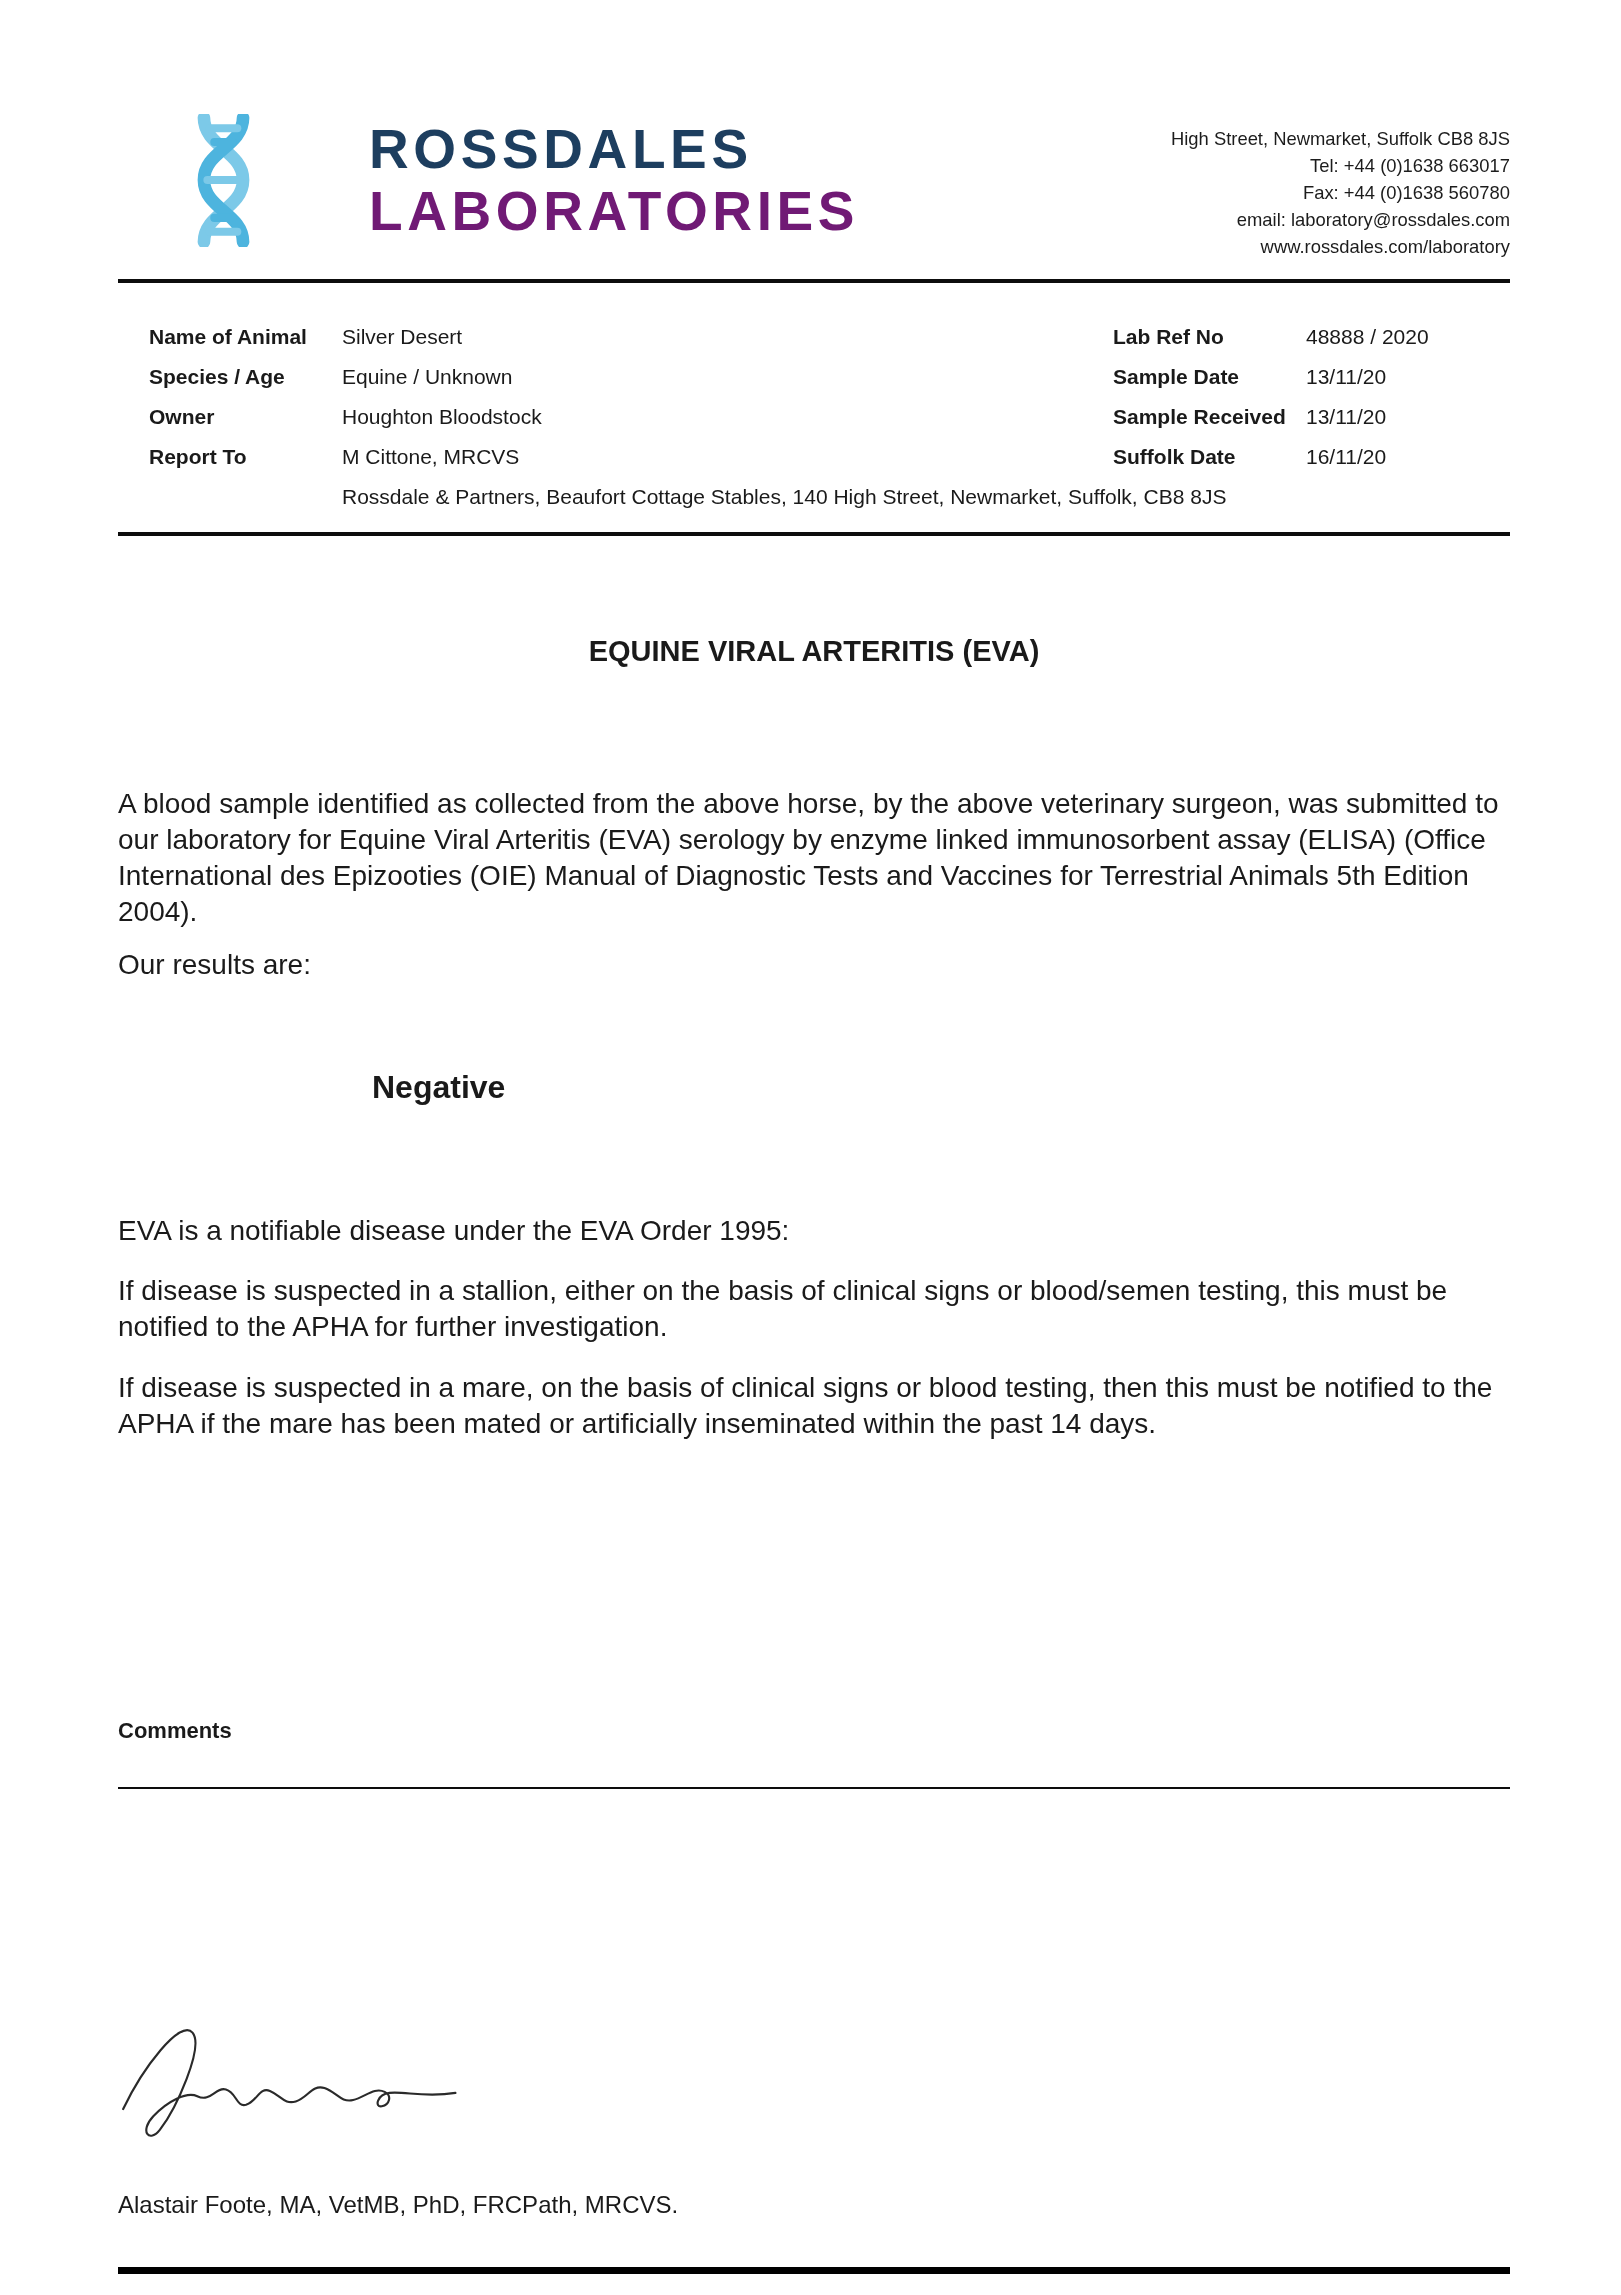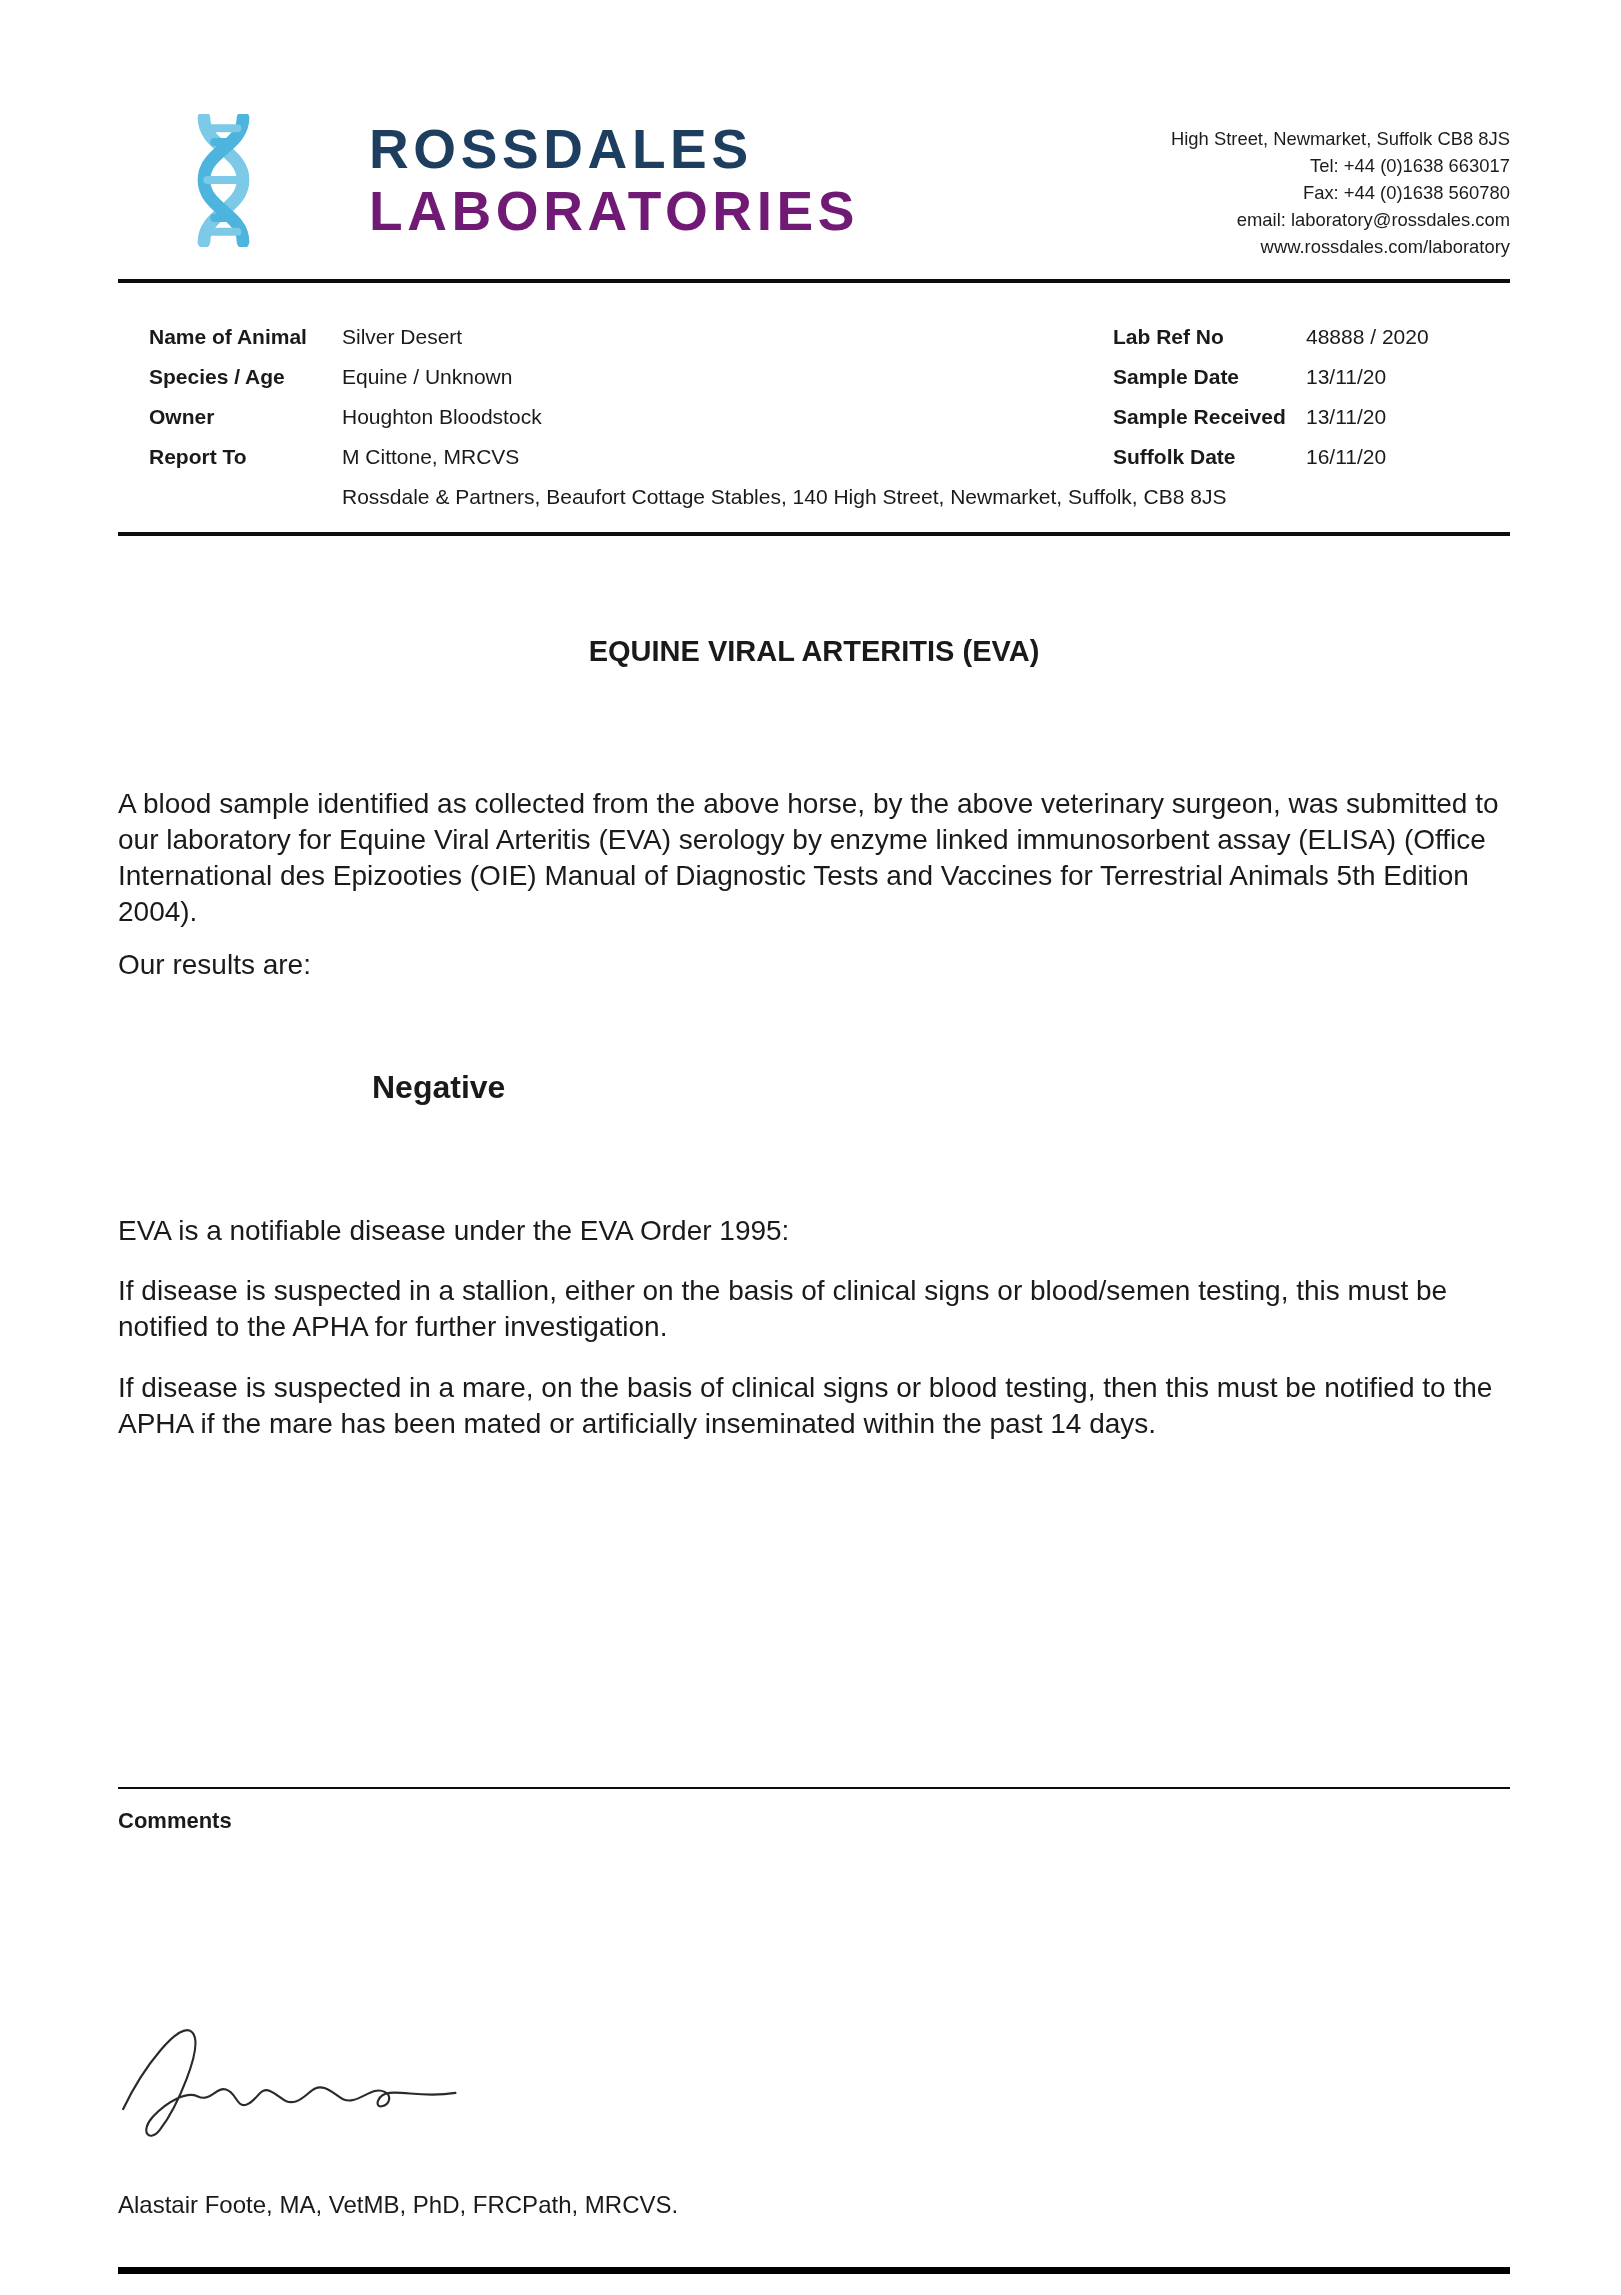--- a/index.html
+++ b/index.html
@@ -41,21 +41,21 @@
   .report-title { position: absolute; left: 118px; top: 628px; width: 1392px; text-align: center; font-size: 29px; font-weight: 700; line-height: 46px; }
   .para { position: absolute; left: 118px; width: 1393px; font-size: 28px; line-height: 36px; }
   .intro { top: 786px; }
   .results-intro { top: 947px; }
   .result { position: absolute; left: 372px; top: 1069px; font-size: 32px; font-weight: 700; }
   .notifiable { top: 1213px; }
   .stallion { top: 1273px; }
   .mare { top: 1370px; }
 
   
-  .comments-heading { position: absolute; left: 118px; top: 1808px; font-size: 22px; font-weight: 700; }
+  .comments-heading { position: absolute; left: 118px; top: 1718px; font-size: 22px; font-weight: 700; }
   .signature { position: absolute; left: 116px; top: 2002px; width: 349px; height: 152px; }
   .signer { position: absolute; left: 118px; top: 2191px; font-size: 24px; }
 </style>
 </head>
 <body>
 
 <div class="page">
 
   <svg class="logo-icon" viewBox="0 0 100 115" fill="none">
     <path d="M33,3 C33,28 67,32 67,57 C67,82 33,86 33,111" stroke="#7cc9e8" stroke-width="11" stroke-linecap="round"></path>

